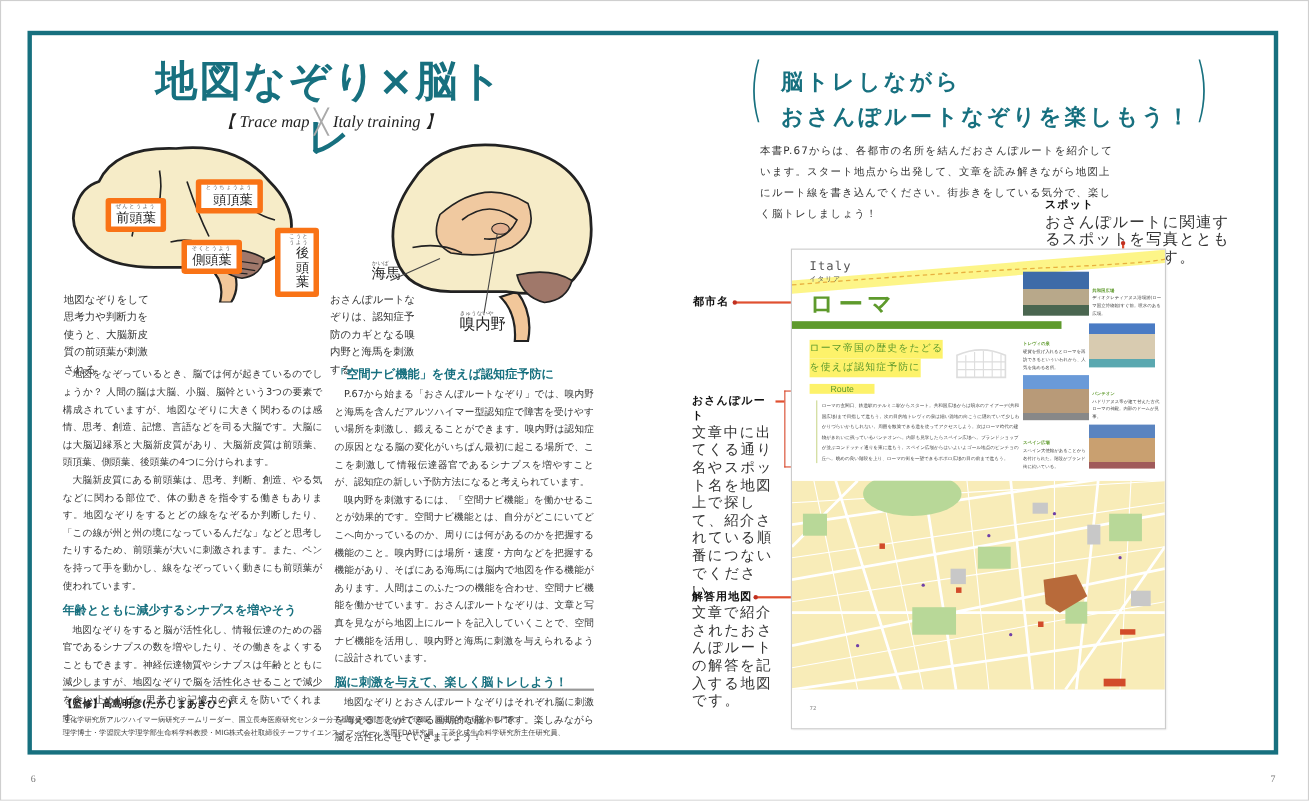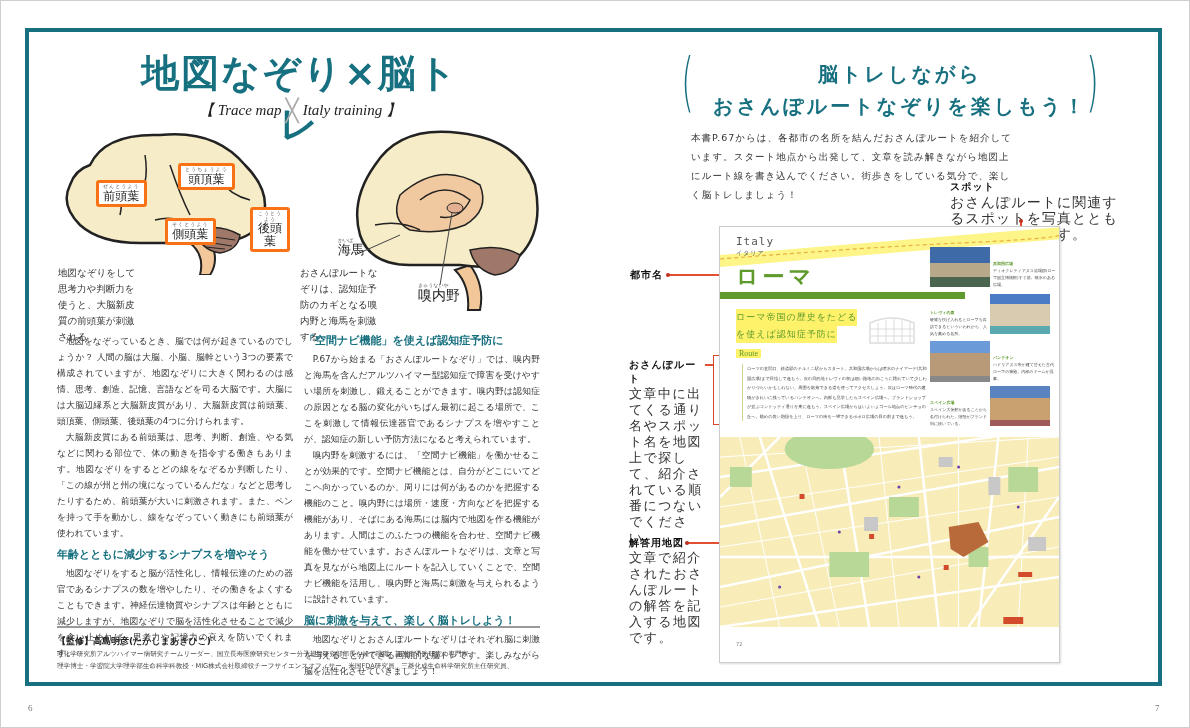--- a/index.html
+++ b/index.html
@@ -7,32 +7,32 @@
 body{position:relative;font-family:"DejaVu Sans",sans-serif;color:#222}
 .outer{position:absolute;left:0;top:0;width:1190px;height:728px;border:1px solid #cfcfcf}
 .frame{position:absolute;left:25px;top:28px;width:1137px;height:658px;border:4px solid #17707f}
 .abs{position:absolute}
 
 .main-title{left:130px;top:48px;width:340px;text-align:center;font-size:38px;font-weight:bold;color:#17707f;letter-spacing:2px;font-family:"DejaVu Sans",sans-serif}
 .sub-title{left:120px;top:98px;width:360px;text-align:center;font-family:"Liberation Serif",serif;font-style:italic;font-size:15px;color:#222}
 .sub-title .x{color:#aaa;font-style:normal;font-size:22px;vertical-align:-3px;margin:0 4px}
 .brain{left:50px;top:125px}
 .brain2{left:290px;top:125px}
-.blabel{position:absolute;background:#fff;border:3px solid #f97316;border-radius:3px;font-size:12px;padding:1px 4px;line-height:1.1;text-align:center}
+.blabel{position:absolute;background:#fff;border:5px solid #f97316;border-radius:3px;font-size:12px;padding:1px 4px;line-height:1.1;text-align:right}
 .blabel .rb{display:block;font-size:5px;color:#555;letter-spacing:1px}
 .caption{font-size:9.5px;line-height:16px;color:#333}
 .h-sec{font-size:11px;font-weight:bold;color:#17707f;line-height:16px}
 .body-text{font-size:8.8px;line-height:16px;color:#333;text-indent:1em;text-align:justify}
 .rule{height:2px;background:#999}
 .sup-name{font-size:9px;font-weight:bold;line-height:14px}
 .sup-desc{font-size:6.6px;line-height:12px;color:#444;white-space:nowrap}
 .page-no{font-size:9px;color:#777;font-family:"Liberation Serif",serif}
 
 .paren{font-size:64px;color:#17707f;font-weight:300;line-height:1;font-family:"DejaVu Sans",sans-serif;transform:scaleX(.5)}
-.r-title{left:710px;top:58px;width:380px;text-align:center;font-size:20px;font-weight:bold;color:#17707f;line-height:32px;letter-spacing:3px}
+.r-title{left:710px;top:58px;width:380px;font-size:20px;font-weight:bold;color:#17707f;line-height:32px;letter-spacing:3px}
 .r-intro{left:691px;top:128px;width:325px;font-size:9.5px;line-height:19px;color:#333;letter-spacing:1px}
 .ann-title{font-size:10px;font-weight:bold;color:#111;line-height:14px;letter-spacing:1px}
 .ann-text{font-size:13px;line-height:16px;color:#333;letter-spacing:1.5px}
 .red{background:#e05030}
 .dot{width:4px;height:4px;border-radius:50%;background:#c03020;position:absolute}
 
 .mock{left:719px;top:226px;width:341px;height:437px;border:1px solid #ccc;box-shadow:1px 1px 2px rgba(0,0,0,.15);background:#fff;overflow:hidden}
 .map{position:absolute;left:0;top:110px;width:100%;height:205px}
 </style>
 </head>
@@ -147,21 +147,21 @@
   <div class="abs" style="left:16px;top:35px;font-size:22px;font-weight:bold;color:#5e9a2c;letter-spacing:4px">ローマ</div>
   <div class="abs" style="left:0;top:65px;width:245px;height:7px;background:#5e9a2c"></div>
   <div class="abs" style="left:16px;top:82px;font-size:9px;color:#5e9a2c;line-height:17px;letter-spacing:1px">
     <div style="background:#fdf26a;display:inline-block">ローマ帝国の歴史をたどる</div><br>
     <div style="background:#fdf26a;display:inline-block">を使えば認知症予防に</div>
   </div>
   <svg class="abs" style="left:148px;top:86px" width="48" height="32">
     <path d="M2 30 L2 10 Q24 0 46 10 L46 30 Z" fill="none" stroke="#ddd" stroke-width="1.5"></path>
     <path d="M2 16 L46 16 M2 23 L46 23 M10 10 L10 30 M18 7 L18 30 M26 6 L26 30 M34 7 L34 30 M42 9 L42 30" stroke="#ddd" stroke-width="1"></path>
   </svg>
-  <div class="abs" style="left:16px;top:122px;font-size:8px;font-family:Liberation Serif, serif;color:#5e9a2c;background:#fdf26a;padding:0 3px">Route</div>
+  <div class="abs" style="left:16px;top:122px;font-size:8px;font-family:Liberation Sans, sans-serif;color:#5e9a2c;background:#fdf26a;padding:0 19px">Route</div>
   <div class="abs" style="left:22px;top:137px;width:185px;font-size:4.2px;line-height:9.5px;color:#444;border-left:1px solid #cbd890;padding-left:4px">ローマの玄関口、鉄道駅のテルミニ駅からスタート。共和国広場からは噴水のナイアーデ(共和国広場)まで目指して進もう。次の目的地トレヴィの泉は細い路地の向こうに隠れていて少しわかりづらいかもしれない。周囲を散策できる道を使ってアクセスしよう。次はローマ時代の建物がきれいに残っているパンテオンへ。内部も見学したらスペイン広場へ。ブランドショップが並ぶコンドッティ通りを東に進もう。スペイン広場からはいよいよゴール地点のピンチョの丘へ。眺めの良い階段を上り、ローマの街を一望できるポポロ広場の目の前まで進もう。</div>
 
   <div class="abs" style="left:210px;top:20px;width:60px;height:40px;background:linear-gradient(#3e6ba8 0 40%,#b8a88a 40% 75%,#4a6650 75%)"></div>
   <div class="abs" style="left:273px;top:33px;width:64px;font-size:4px;line-height:7px;color:#444">
       <div style="color:#5e9a2c;font-weight:bold">共和国広場</div>
       <div>ディオクレティアヌス浴場跡(ローマ国立博物館)すぐ前。噴水のある広場。</div>
     </div>
   <div class="abs" style="left:210px;top:82px;width:58px;font-size:4px;line-height:7px;color:#444">
       <div style="color:#5e9a2c;font-weight:bold">トレヴィの泉</div>
       <div>硬貨を投げ入れるとローマを再訪できるといういわれから、人気を集める名所。</div>

